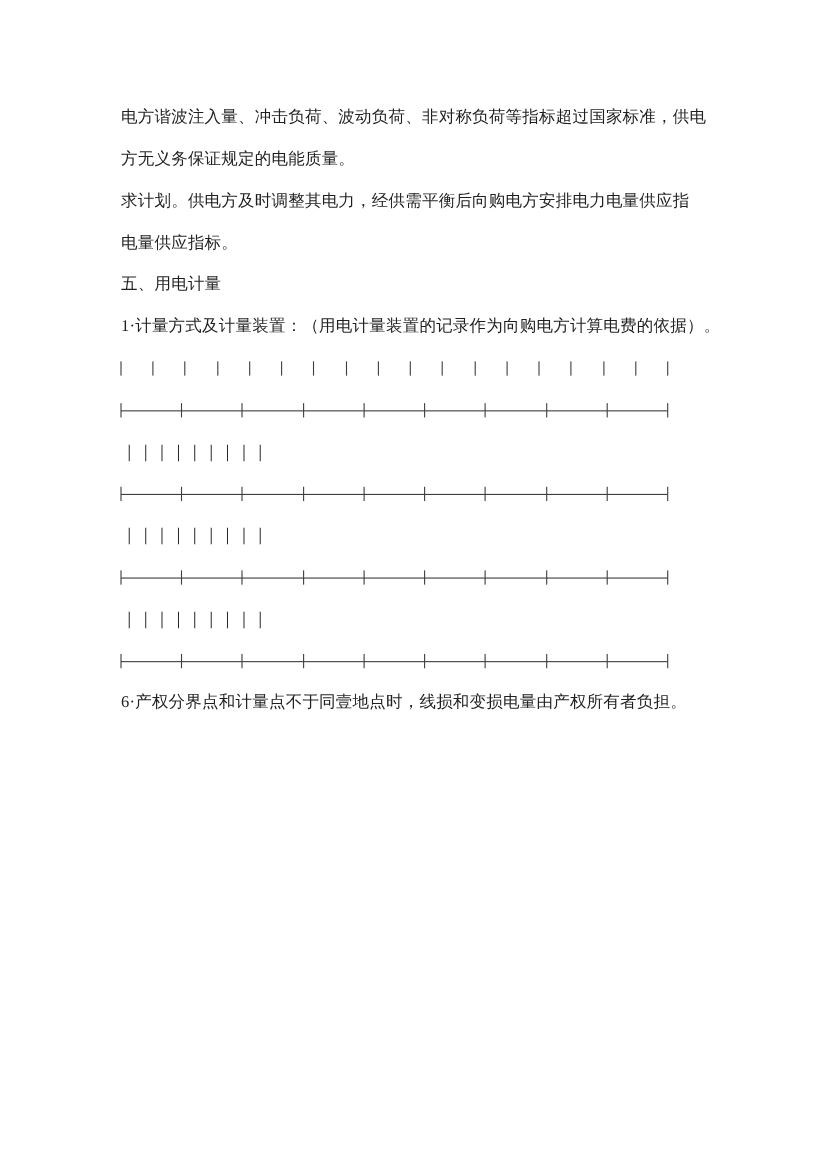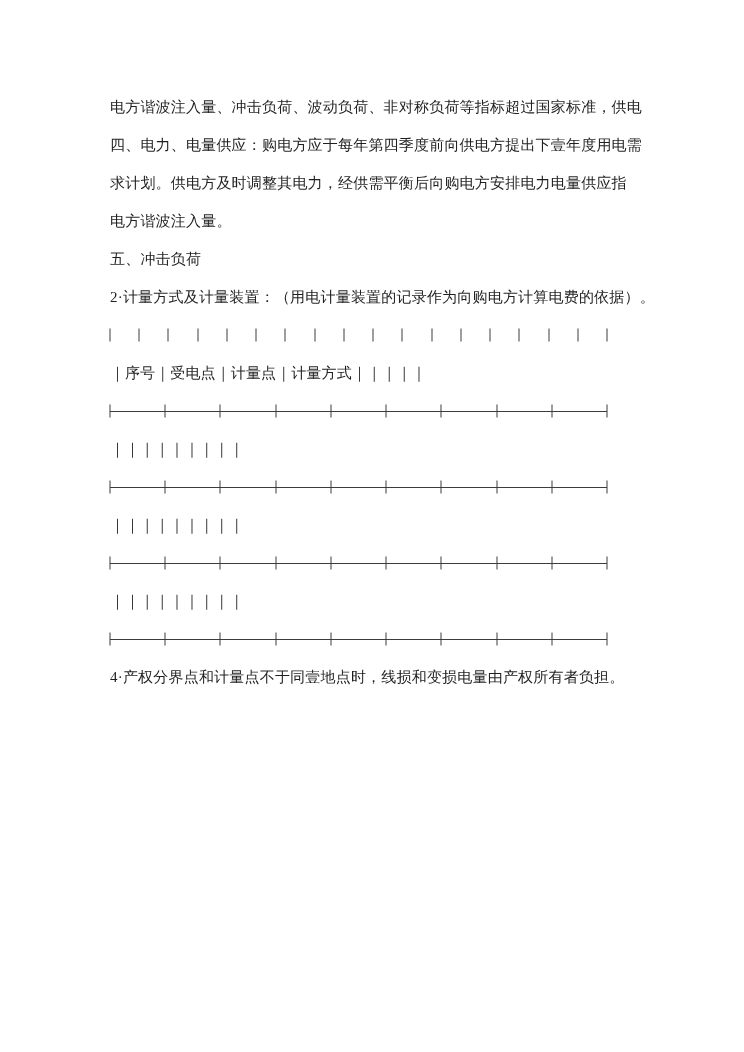--- a/index.html
+++ b/index.html
@@ -52,46 +52,45 @@
     height: 13px;
     background: #3d3d3d;
   }
 </style>
 </head>
 <body>
 
 <div class="page">
   <div class="content" id="doc-content">
       <div class="line text">电方谐波注入量、冲击负荷、波动负荷、非对称负荷等指标超过国家标准，供电</div>
-      <div class="line text">四、电力、电量供应：购电方应于每年第四季度前向供电方提出下壹年度用电需</div>
+      <div class="line text">方无义务保证规定的电能质量。</div>
       <div class="line text">求计划。供电方及时调整其电力，经供需平衡后向购电方安排电力电量供应指</div>
-      <div class="line text">电方谐波注入量。</div>
-      <div class="line text">五、冲击负荷</div>
-      <div class="line text">2·计量方式及计量装置：（用电计量装置的记录作为向购电方计算电费的依据）。</div>
+      <div class="line text">电量供应指标。</div>
+      <div class="line text">五、用电计量</div>
+      <div class="line text">1·计量方式及计量装置：（用电计量装置的记录作为向购电方计算电费的依据）。</div>
       <div class="line tickrow">
         <span class="tick" style="left: 0%;"></span>
         <span class="tick" style="left: 5.88235%;"></span>
         <span class="tick" style="left: 11.7647%;"></span>
         <span class="tick" style="left: 17.6471%;"></span>
         <span class="tick" style="left: 23.5294%;"></span>
         <span class="tick" style="left: 29.4118%;"></span>
         <span class="tick" style="left: 35.2941%;"></span>
         <span class="tick" style="left: 41.1765%;"></span>
         <span class="tick" style="left: 47.0588%;"></span>
         <span class="tick" style="left: 52.9412%;"></span>
         <span class="tick" style="left: 58.8235%;"></span>
         <span class="tick" style="left: 64.7059%;"></span>
         <span class="tick" style="left: 70.5882%;"></span>
         <span class="tick" style="left: 76.4706%;"></span>
         <span class="tick" style="left: 82.3529%;"></span>
         <span class="tick" style="left: 88.2353%;"></span>
         <span class="tick" style="left: 94.1176%;"></span>
         <span class="tick" style="left: 100%;"></span>
       </div>
-      <div class="line text">｜序号｜受电点｜计量点｜计量方式｜｜｜｜｜</div>
       <div class="line rule">
         <span class="hline"></span>
         <span class="tick" style="left: 0%;"></span>
         <span class="tick" style="left: 11.1111%;"></span>
         <span class="tick" style="left: 22.2222%;"></span>
         <span class="tick" style="left: 33.3333%;"></span>
         <span class="tick" style="left: 44.4444%;"></span>
         <span class="tick" style="left: 55.5556%;"></span>
         <span class="tick" style="left: 66.6667%;"></span>
         <span class="tick" style="left: 77.7778%;"></span>
@@ -133,15 +132,15 @@
         <span class="tick" style="left: 11.1111%;"></span>
         <span class="tick" style="left: 22.2222%;"></span>
         <span class="tick" style="left: 33.3333%;"></span>
         <span class="tick" style="left: 44.4444%;"></span>
         <span class="tick" style="left: 55.5556%;"></span>
         <span class="tick" style="left: 66.6667%;"></span>
         <span class="tick" style="left: 77.7778%;"></span>
         <span class="tick" style="left: 88.8889%;"></span>
         <span class="tick" style="left: 100%;"></span>
       </div>
-      <div class="line text">4·产权分界点和计量点不于同壹地点时，线损和变损电量由产权所有者负担。</div>
+      <div class="line text">6·产权分界点和计量点不于同壹地点时，线损和变损电量由产权所有者负担。</div>
     </div>
 </div>
 
 </body></html>

